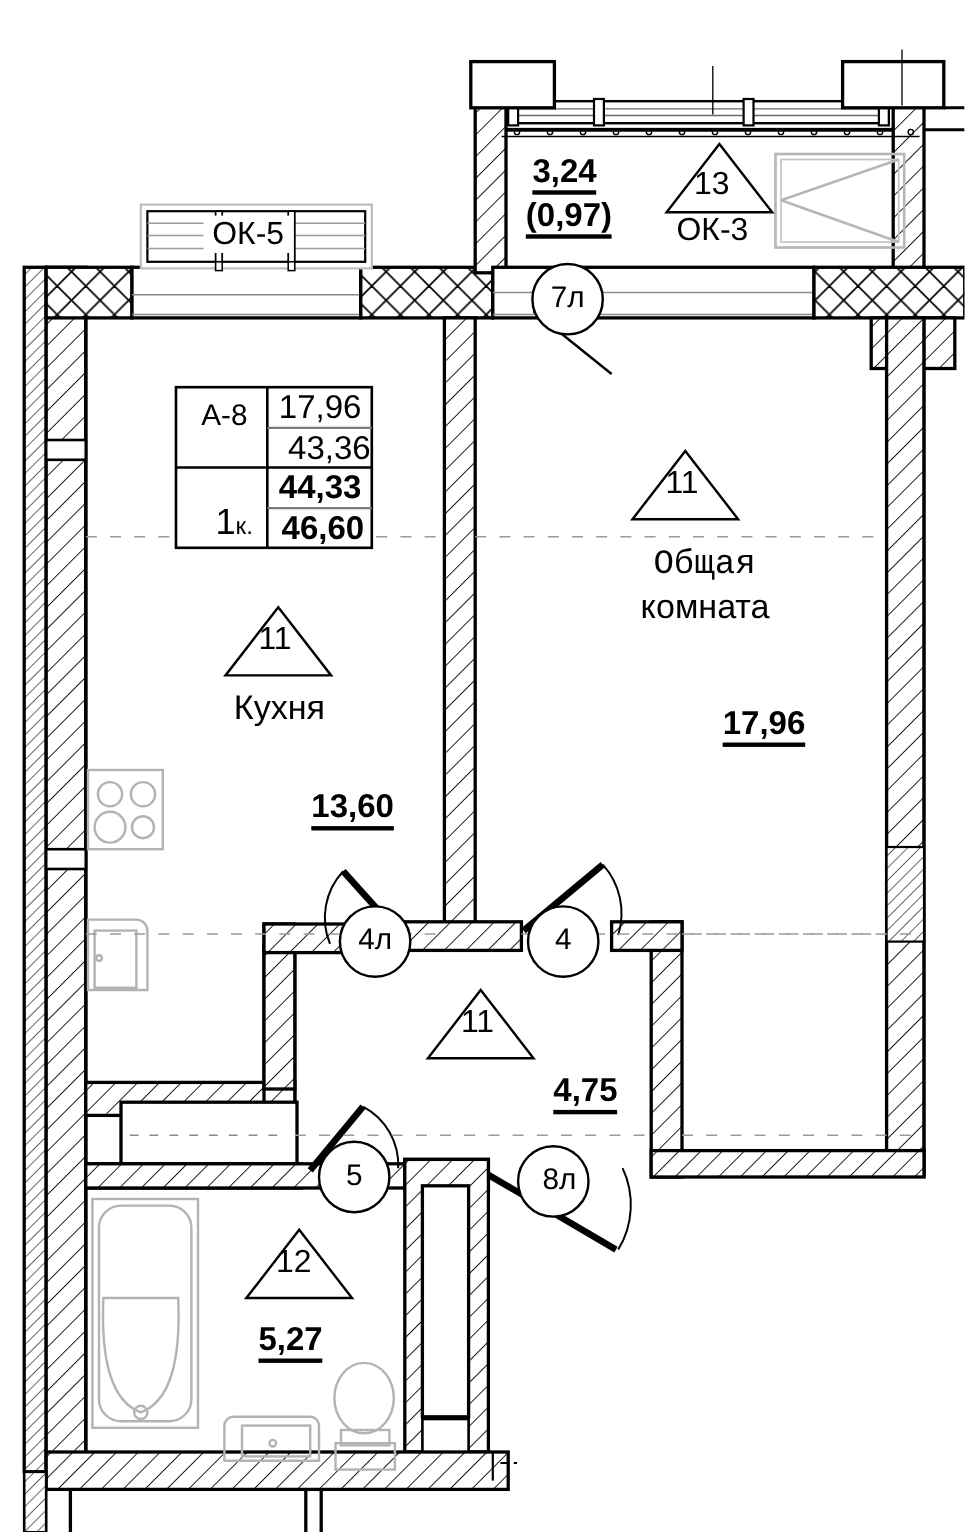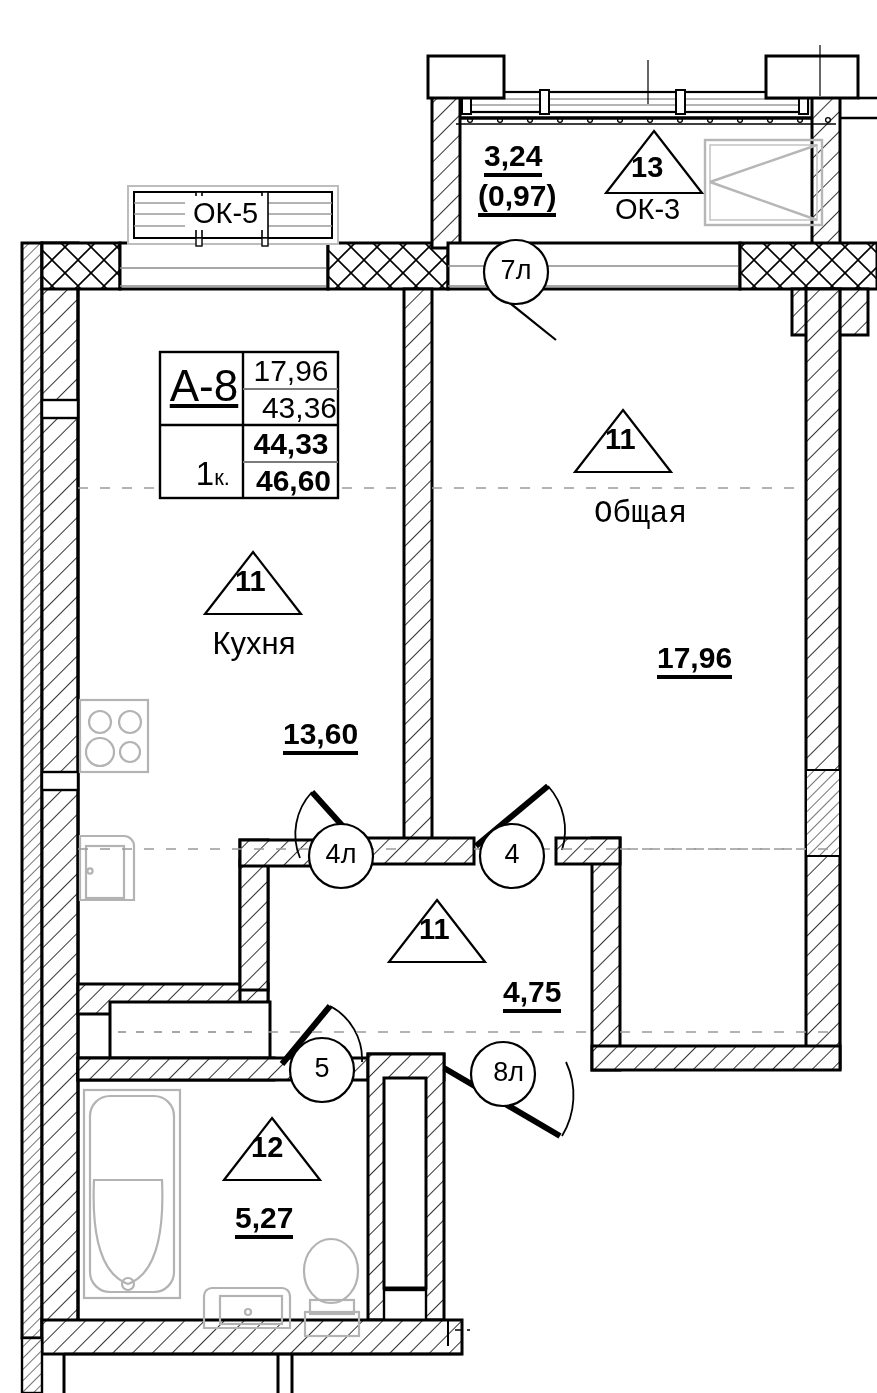--- a/index.html
+++ b/index.html
@@ -5,21 +5,21 @@
 <style>
   html,body{margin:0;padding:0;background:#ffffff;}
   body{font-family:"Liberation Sans","DejaVu Sans",sans-serif;}
   #plan-root{position:relative;width:877px;height:1393px;background:#fff;overflow:hidden;}
   #plan-svg{position:absolute;left:0;top:0;width:877px;height:1393px;}
   .lbl{position:absolute;color:#000000;white-space:pre;line-height:1.05;}
   .room-name{font-size:31px;text-align:center;}
   .area-num{font-size:30px;font-weight:bold;text-decoration:underline;text-underline-offset:3px;}
   .area-num.thick{border-bottom:4px solid #000;text-decoration:none;padding-bottom:1px;}
   .win-lbl{font-size:29px;}
-  .tri-num{font-size:29px;font-weight:bold;}
+  .tri-num{font-size:29px;}
   .circ-num{font-size:27px;}
   .tbl-txt{font-size:30px;}
   .tbl-bold{font-size:30px;font-weight:bold;}
 </style>
 </head>
 <body>
 
 <div id="plan-root">
 
   <svg id="plan-svg" viewBox="0 0 877 1393">
@@ -274,21 +274,21 @@
         <rect x="160" y="352" width="178" height="146"></rect>
         <line x1="243" y1="352" x2="243" y2="498"></line>
         <line x1="160" y1="425" x2="338" y2="425"></line>
         <line x1="243" y1="389" x2="338" y2="389" stroke="#7a7a7a" stroke-width="2"></line>
         <line x1="243" y1="462" x2="338" y2="462" stroke="#7a7a7a" stroke-width="2"></line>
       </g>
 
     </g>
   </svg>
 
-  <div class="lbl tbl-txt" style="left:168px;top:363px;width:72px;text-align:center;font-size:44px;text-decoration:underline;">А-8</div>
+  <div class="lbl tbl-txt" style="left:168px;top:363px;width:72px;text-align:center;font-size:27px;">А-8</div>
   <div class="lbl" style="left:166px;top:440px;width:76px;text-align:center;">
     <span style="font-size:33px;">1</span><span style="font-size:22px;">к.</span>
   </div>
   <div class="lbl tbl-txt" style="left:245px;top:355px;width:92px;text-align:center;">17,96</div>
   <div class="lbl tbl-txt" style="left:245px;top:392px;width:92px;text-align:right;">43,36</div>
   <div class="lbl tbl-bold" style="left:245px;top:428px;width:92px;text-align:center;">44,33</div>
   <div class="lbl tbl-bold" style="left:245px;top:465px;width:97px;text-align:center;">46,60</div>
 
   <div class="lbl win-lbl" style="left:185px;top:196px;background:#fff;padding:2px 8px;">ОК-5</div>
   <div class="lbl win-lbl" style="left:615px;top:194px;">ОК-3</div>
@@ -296,20 +296,21 @@
   <div class="lbl area-num thick" style="left:484px;top:140px;">3,24</div>
   <div class="lbl area-num thick" style="left:478px;top:180px;">(0,97)</div>
 
   <div class="lbl tri-num" style="left:631px;top:152px;">13</div>
   <div class="lbl tri-num" style="left:605px;top:424px;">11</div>
   <div class="lbl tri-num" style="left:235px;top:566px;">11</div>
   <div class="lbl tri-num" style="left:419px;top:914px;">11</div>
   <div class="lbl tri-num" style="left:251px;top:1132px;">12</div>
 
   <div class="lbl room-name" style="left:553px;top:498px;width:175px;font-family:Liberation Mono, monospace;">Общая</div>
+  <div class="lbl room-name" style="left:545px;top:536px;width:192px;">комната</div>
   <div class="lbl room-name" style="left:189px;top:628px;width:130px;">Кухня</div>
 
   <div class="lbl area-num thick" style="left:657px;top:642px;">17,96</div>
   <div class="lbl area-num thick" style="left:283px;top:718px;">13,60</div>
   <div class="lbl area-num thick" style="left:503px;top:976px;">4,75</div>
   <div class="lbl area-num thick" style="left:235px;top:1202px;">5,27</div>
 
   <div class="lbl circ-num" style="left:495px;top:256px;width:42px;text-align:center;">7л</div>
   <div class="lbl circ-num" style="left:320px;top:840px;width:42px;text-align:center;">4л</div>
   <div class="lbl circ-num" style="left:491px;top:840px;width:42px;text-align:center;">4</div>

